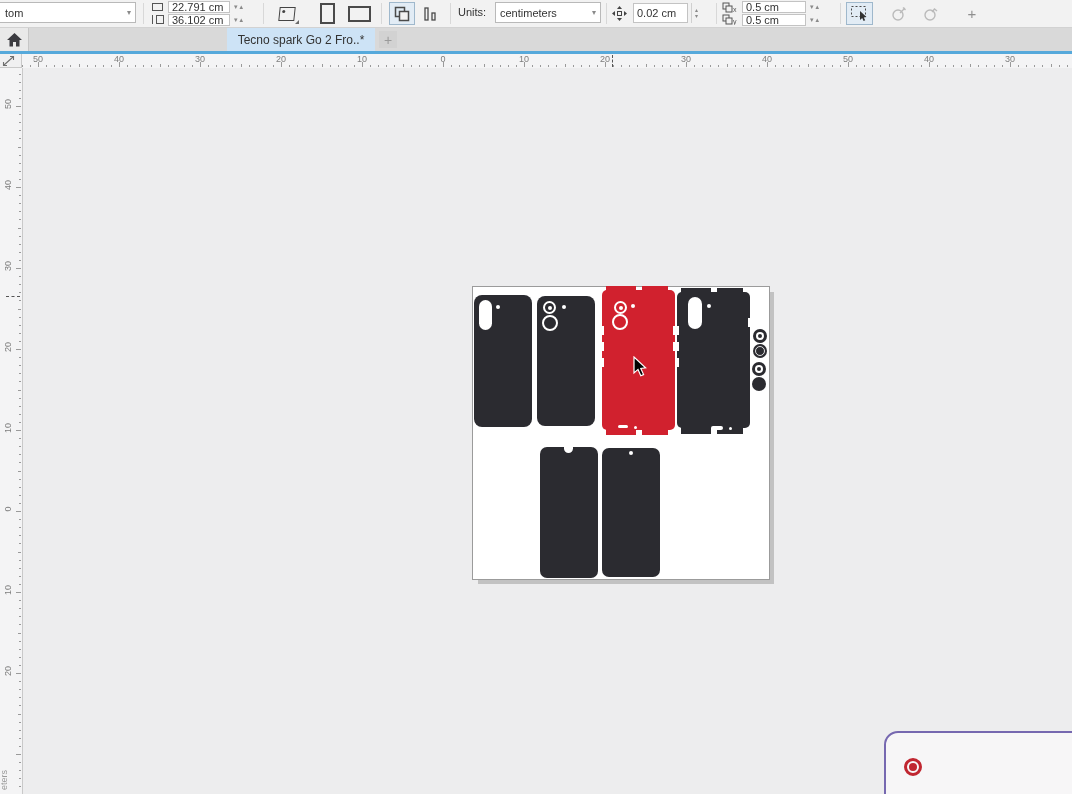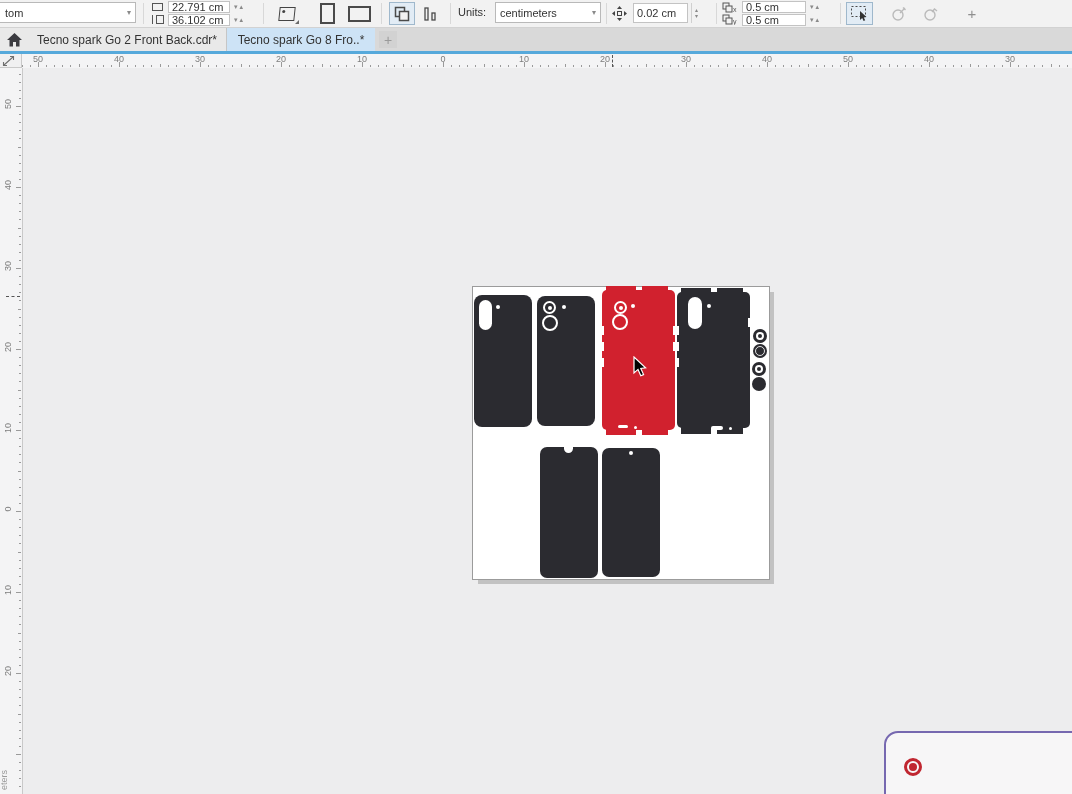--- a/index.html
+++ b/index.html
@@ -199,25 +199,22 @@
     <span>+</span>
   </div>
 </div>
 
 <div class="tabbar">
   <div class="homebtn">
     <svg width="15" height="14" viewBox="0 0 15 14">
       <path d="M7.5 0 L15 7 H12.5 V13.5 H9 V9 H6 V13.5 H2.5 V7 H0 Z" fill="#3b3b40"></path>
     </svg>
   </div>
-  <div class="doctab tab-inactive" style="left:28px;width:199px;">
-    <span>Tecno spark Go 2 Front Back.cdr*</span>
-  </div>
   <div class="doctab tab-active" style="left:227px;width:148px;">
-    <span>Tecno spark Go 8 Fro..*</span>
+    <span>Tecno spark Go 2 Fro..*</span>
   </div>
   <div class="newtab" style="left:379px;">
     <span>+</span>
   </div>
 </div>
 <div class="accentline"></div>
 
 <div class="rcorner">
   <svg width="14" height="12" viewBox="0 0 14 12" style="margin:1px 0 0 2px;">
     <path d="M2 10 L11 2 M8 1.5 L11.5 1.5 L11.5 5 M5 10.5 L1.5 10.5 L1.5 7" stroke="#6f6f6f" stroke-width="1.1" fill="none"></path>

